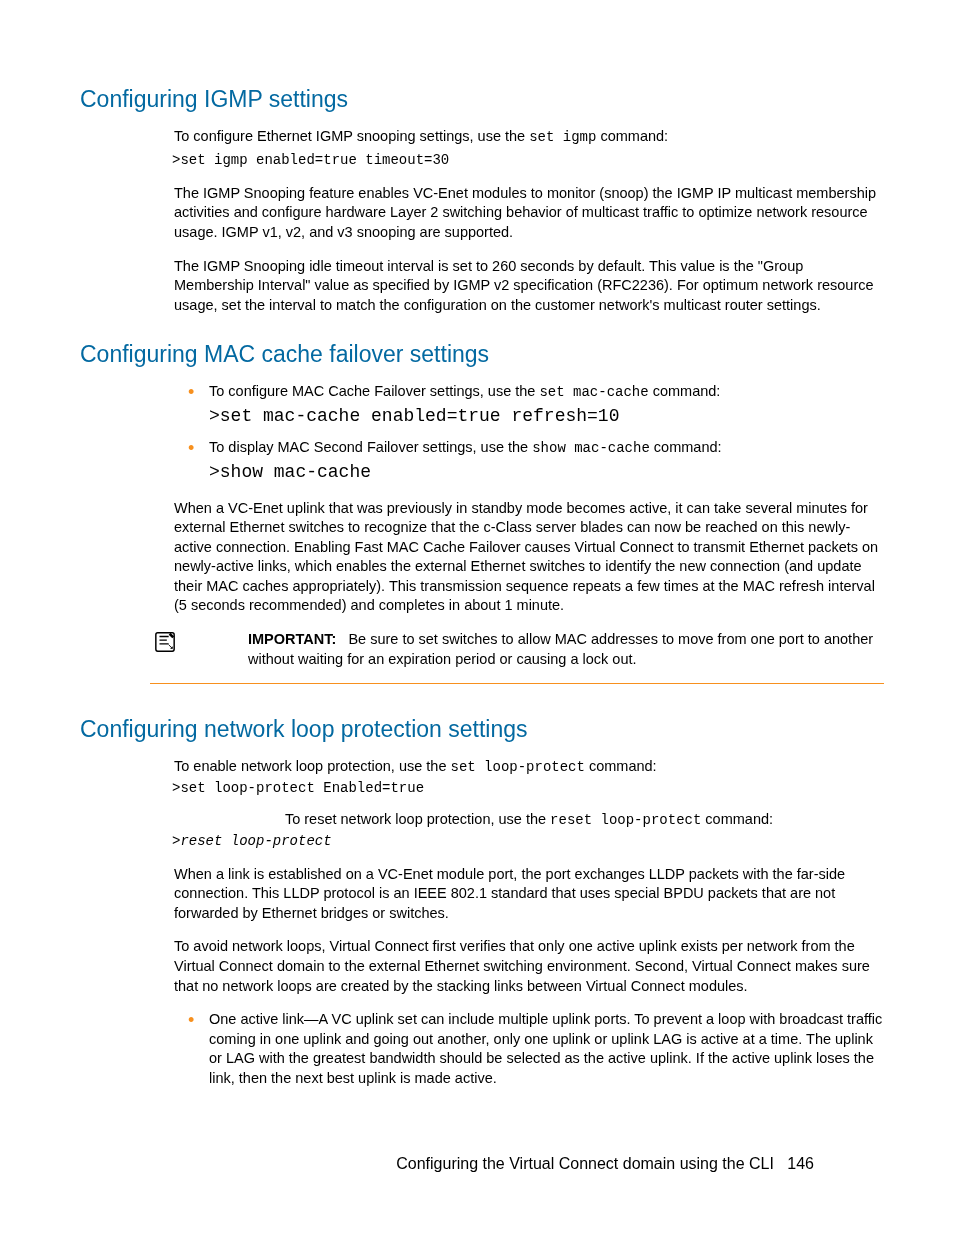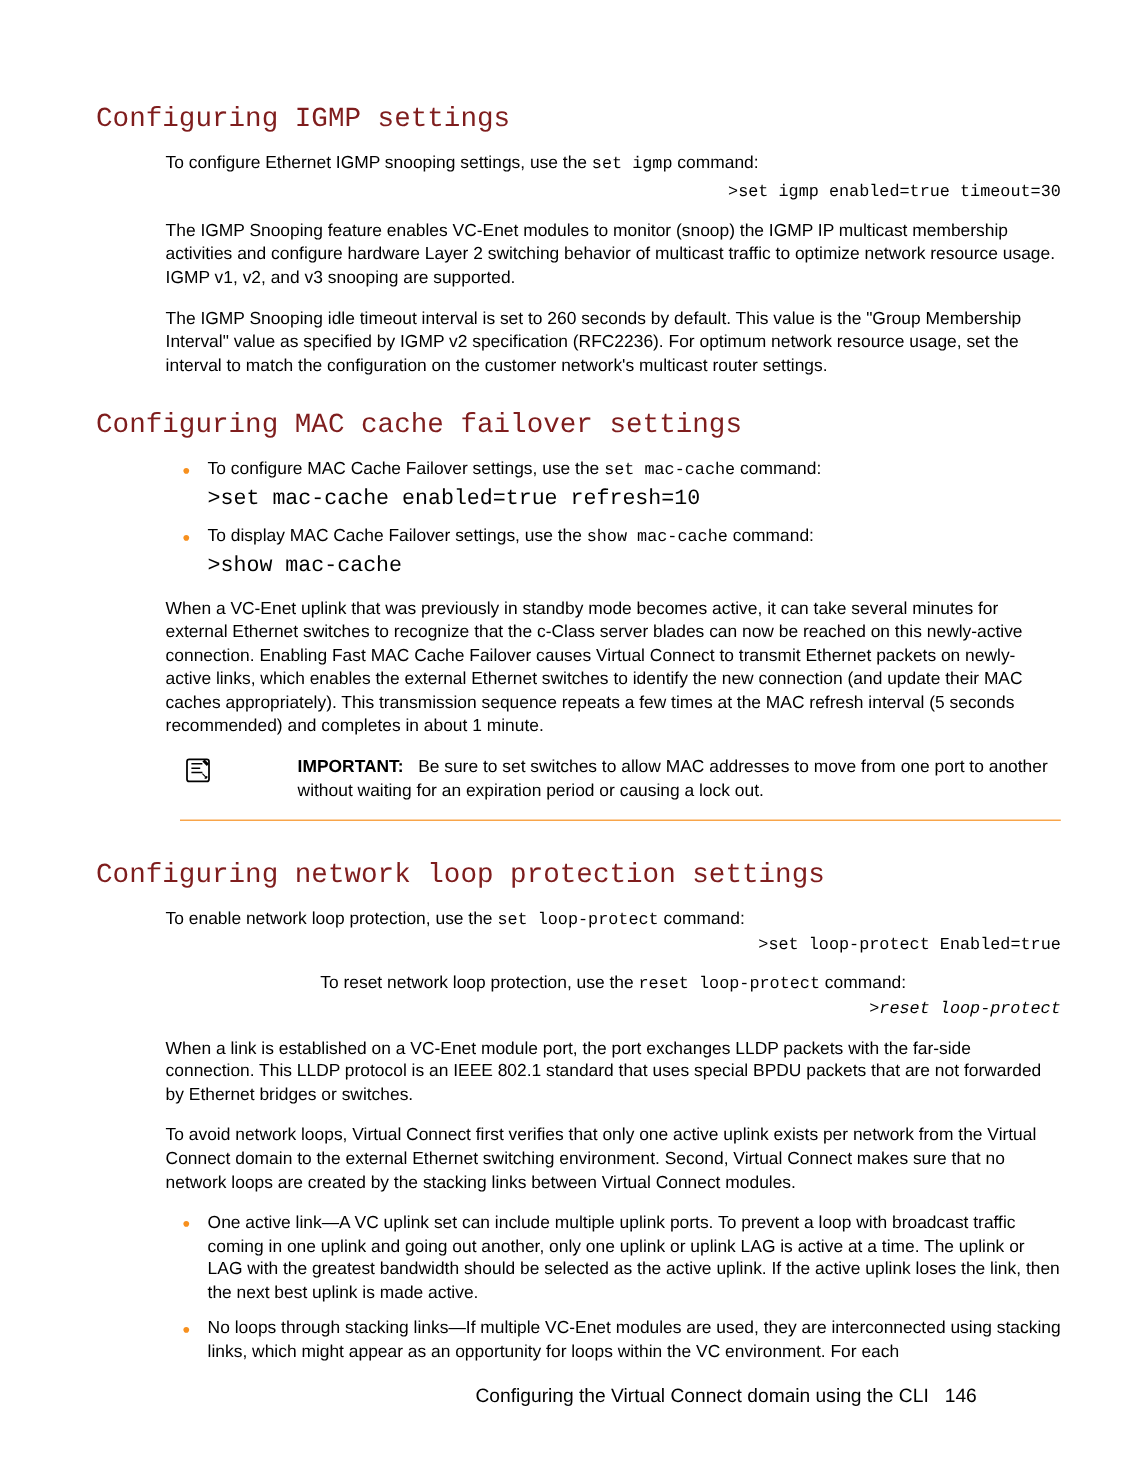--- a/index.html
+++ b/index.html
@@ -6,32 +6,31 @@
     font-family: Arial, Helvetica, sans-serif;
     font-size: 14.5px;
     color: #000;
     margin: 0;
     padding: 60px 70px 40px 80px;
     width: 954px;
     box-sizing: border-box;
     line-height: 1.35;
   }
   h2 {
-    font-family: Liberation Mono, monospace;
+    font-family: Liberation Sans, sans-serif;
     font-weight: normal;
-    color: #7f1d1d;
+    color: #0369a1;
     font-size: 23px;
     margin: 24px 0 12px 0;
   }
   .indent1 {
-    margin-left: 58px;
+    margin-left: 94px;
   }
   .indent-code {
-    margin-left: 42px;
-    text-align: right;
+    margin-left: 92px;
   }
   p {
     margin: 8px 0 14px 0;
   }
   .mono {
     font-family: "Courier New", monospace;
     font-size: 14px;
   }
   ul {
     margin: 8px 0 14px 0;
@@ -99,21 +98,21 @@
   <p class="indent1">The IGMP Snooping feature enables VC-Enet modules to monitor (snoop) the IGMP IP multicast membership activities and configure hardware Layer 2 switching behavior of multicast traffic to optimize network resource usage. IGMP v1, v2, and v3 snooping are supported.</p>
   <p class="indent1">The IGMP Snooping idle timeout interval is set to 260 seconds by default. This value is the "Group Membership Interval" value as specified by IGMP v2 specification (RFC2236). For optimum network resource usage, set the interval to match the configuration on the customer network's multicast router settings.</p>
 
   <h2>Configuring MAC cache failover settings</h2>
   <ul class="indent1">
     <li>
       <span>To configure MAC Cache Failover settings, use the </span><span class="mono">set mac-cache</span><span> command:</span>
       <div class="li-code">&gt;set mac-cache enabled=true refresh=10</div>
     </li>
     <li>
-      <span>To display MAC Cache Failover settings, use the </span><span class="mono">show mac-cache</span><span> command:</span>
+      <span>To display MAC Second Failover settings, use the </span><span class="mono">show mac-cache</span><span> command:</span>
       <div class="li-code">&gt;show mac-cache</div>
     </li>
   </ul>
   <p class="indent1">When a VC-Enet uplink that was previously in standby mode becomes active, it can take several minutes for external Ethernet switches to recognize that the c-Class server blades can now be reached on this newly-active connection. Enabling Fast MAC Cache Failover causes Virtual Connect to transmit Ethernet packets on newly-active links, which enables the external Ethernet switches to identify the new connection (and update their MAC caches appropriately). This transmission sequence repeats a few times at the MAC refresh interval (5 seconds recommended) and completes in about 1 minute.</p>
 
   <div class="important-block">
     <div class="important-icon">
       <svg width="22" height="22" viewBox="0 0 24 24">
         <rect x="2" y="2" width="20" height="20" rx="2" fill="none" stroke="#000" stroke-width="1.6"></rect>
         <path d="M6 6 h10 M6 10 h8 M6 14 h10" stroke="#000" stroke-width="1.4"></path>
@@ -136,19 +135,18 @@
   </p>
   <div class="mono indent-code" style="margin-bottom:12px;">&gt;set loop-protect Enabled=true</div>
   <p class="indent1" style="margin-bottom:2px;text-align:center;">
     <span>To reset network loop protection, use the </span><span class="mono">reset loop-protect</span><span> command:</span>
   </p>
   <div class="mono indent-code" style="margin-bottom:14px;font-style:italic;">&gt;reset loop-protect</div>
   <p class="indent1">When a link is established on a VC-Enet module port, the port exchanges LLDP packets with the far-side connection. This LLDP protocol is an IEEE 802.1 standard that uses special BPDU packets that are not forwarded by Ethernet bridges or switches.</p>
   <p class="indent1">To avoid network loops, Virtual Connect first verifies that only one active uplink exists per network from the Virtual Connect domain to the external Ethernet switching environment. Second, Virtual Connect makes sure that no network loops are created by the stacking links between Virtual Connect modules.</p>
   <ul class="indent1">
     <li>One active link—A VC uplink set can include multiple uplink ports. To prevent a loop with broadcast traffic coming in one uplink and going out another, only one uplink or uplink LAG is active at a time. The uplink or LAG with the greatest bandwidth should be selected as the active uplink. If the active uplink loses the link, then the next best uplink is made active.</li>
-    <li>No loops through stacking links—If multiple VC-Enet modules are used, they are interconnected using stacking links, which might appear as an opportunity for loops within the VC environment. For each</li>
   </ul>
 
   <div class="footer">
     <span>Configuring the Virtual Connect domain using the CLI</span>&nbsp;&nbsp;&nbsp;<span>146</span>
   </div>
 </div>
 
 </body></html>

